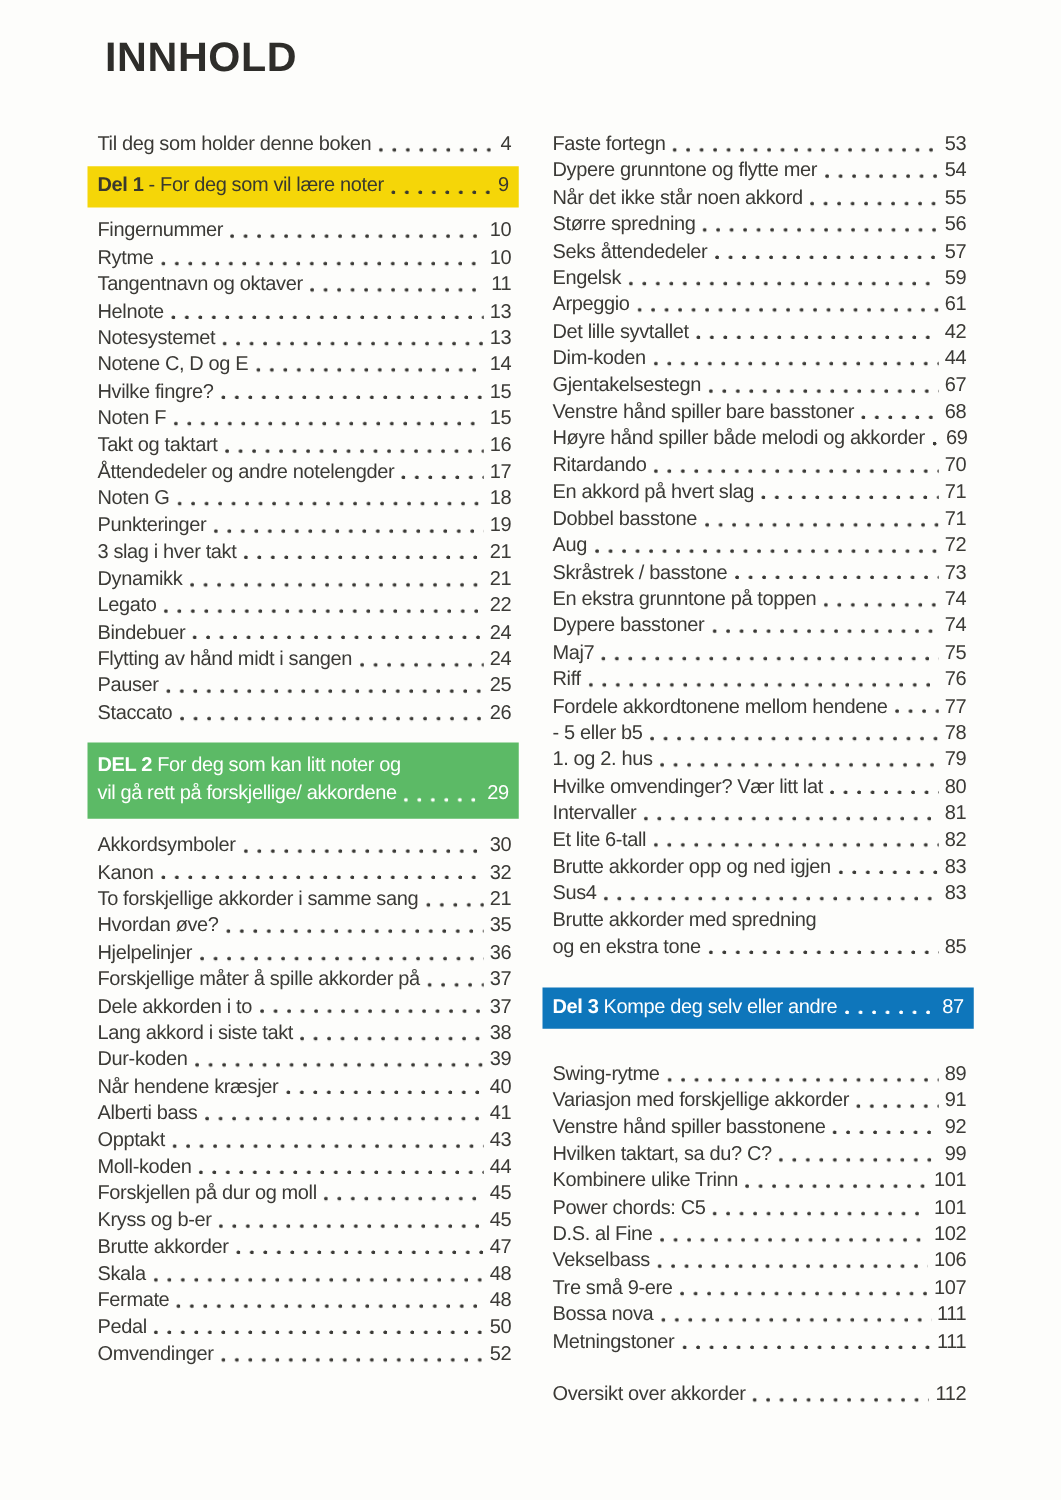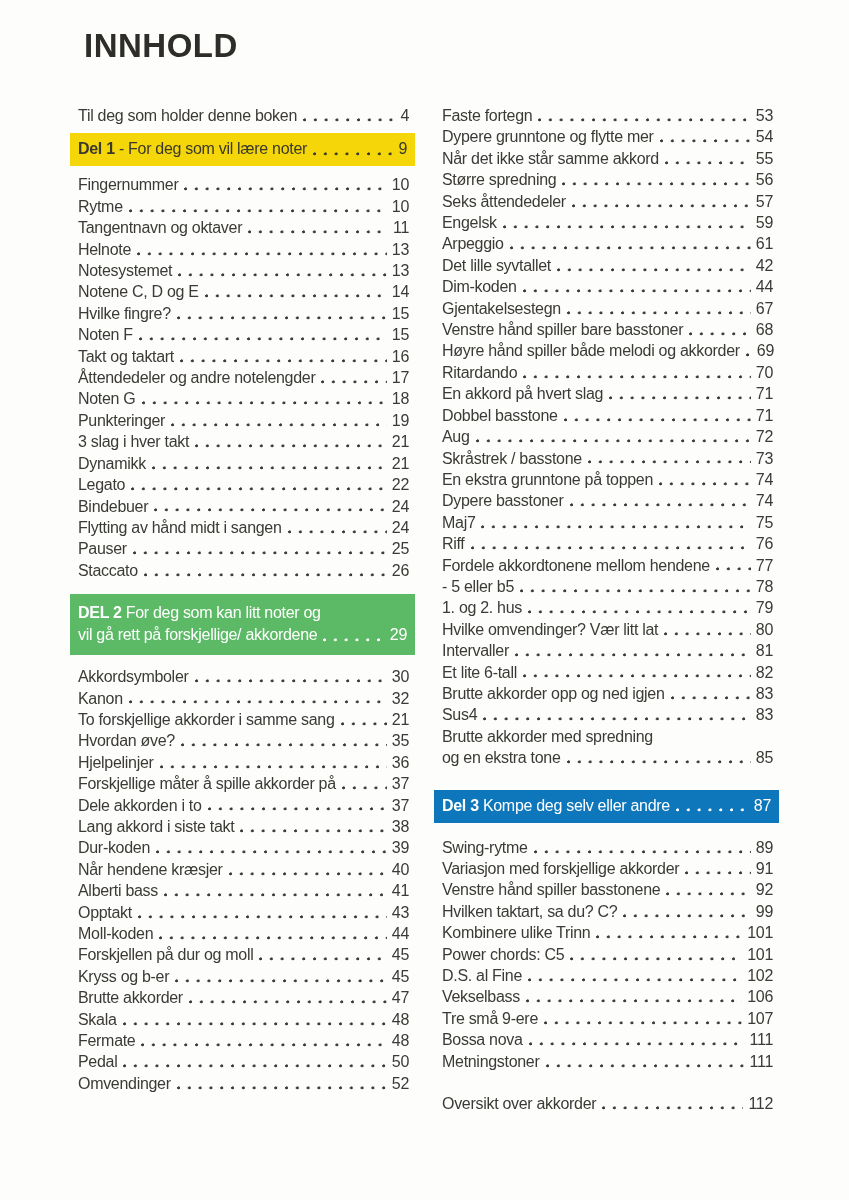--- a/index.html
+++ b/index.html
@@ -49,21 +49,21 @@
   }
   .pnum{white-space:nowrap;}
   .section{
     box-sizing:border-box;
     margin:8px -6px 8px -8px;
     padding:5px 8px 6px 8px;
   }
   .section .row{line-height:22px;}
   .section--yellow{background:var(--c-yellow,#f5d608);color:var(--c-text-yellow,#3a392e);margin-top:7px;}
   .section--green{background:var(--c-green,#5cba66);color:#fff;margin-top:13px;margin-bottom:11px;padding-top:8px;padding-bottom:9px;}
-  .section--blue{background:var(--c-blue,#0e76bb);color:#fff;margin-top:21px;margin-bottom:14px;}
+  .section--blue{background:var(--c-blue,#0e76bb);color:#fff;margin-top:21px;margin-bottom:26px;}
   .gap{height:21px;}
 </style>
 </head>
 <body>
 
 <div class="page" style="--c-bg: #fdfdfb; --c-text: #3b3a36; --c-yellow: #f5d608; --c-text-yellow: #3a392e; --c-green: #5cba66; --c-blue: #0e76bb;">
   <h1 class="doc-title">INNHOLD</h1>
   <div class="columns">
     <div class="col" id="col-left">
         <div class="row">
@@ -291,21 +291,21 @@
           <span class="label">Faste fortegn</span>
           <span class="leader"></span>
           <span class="pnum">53</span>
         </div>
         <div class="row">
           <span class="label">Dypere grunntone og flytte mer</span>
           <span class="leader"></span>
           <span class="pnum">54</span>
         </div>
         <div class="row">
-          <span class="label">Når det ikke står samme akkord</span>
+          <span class="label">Når det ikke står noen akkord</span>
           <span class="leader"></span>
           <span class="pnum">55</span>
         </div>
         <div class="row">
           <span class="label">Større spredning</span>
           <span class="leader"></span>
           <span class="pnum">56</span>
         </div>
         <div class="row">
           <span class="label">Seks åttendedeler</span>

